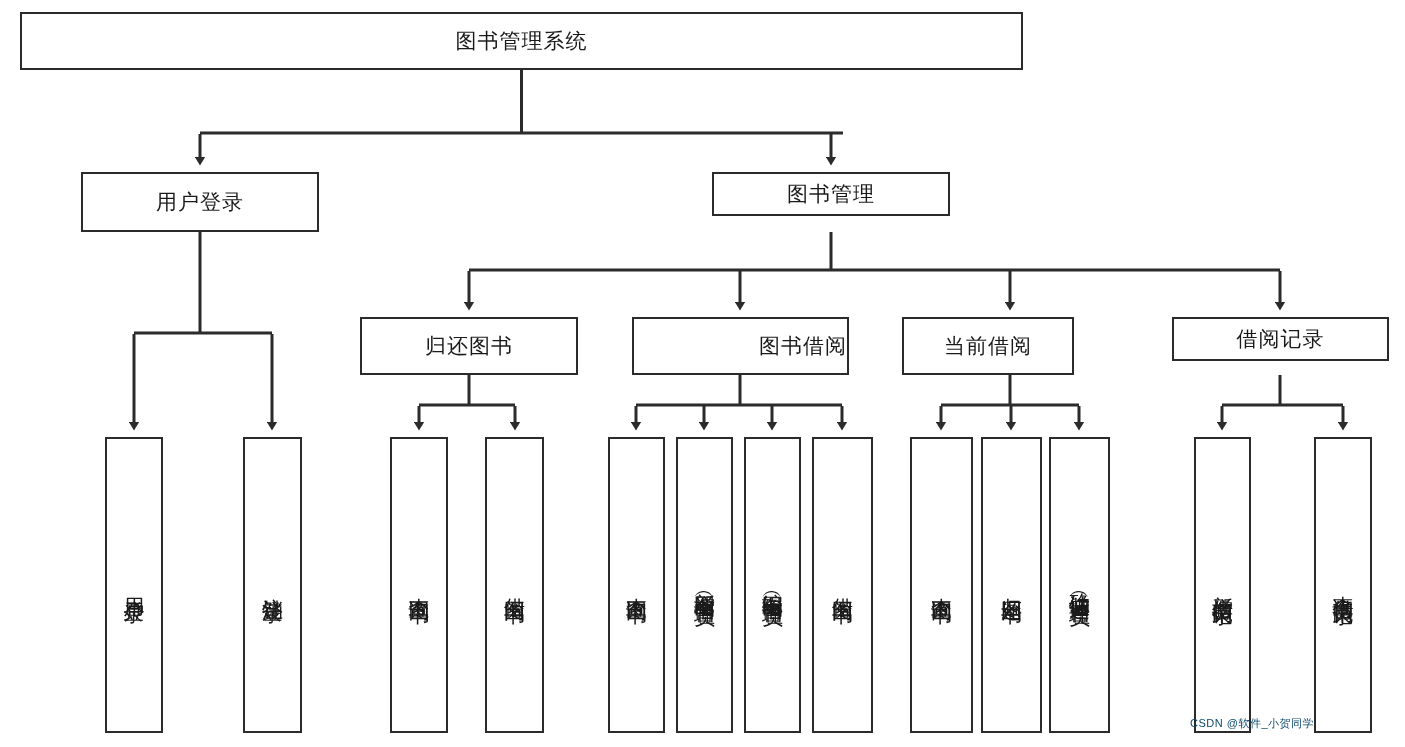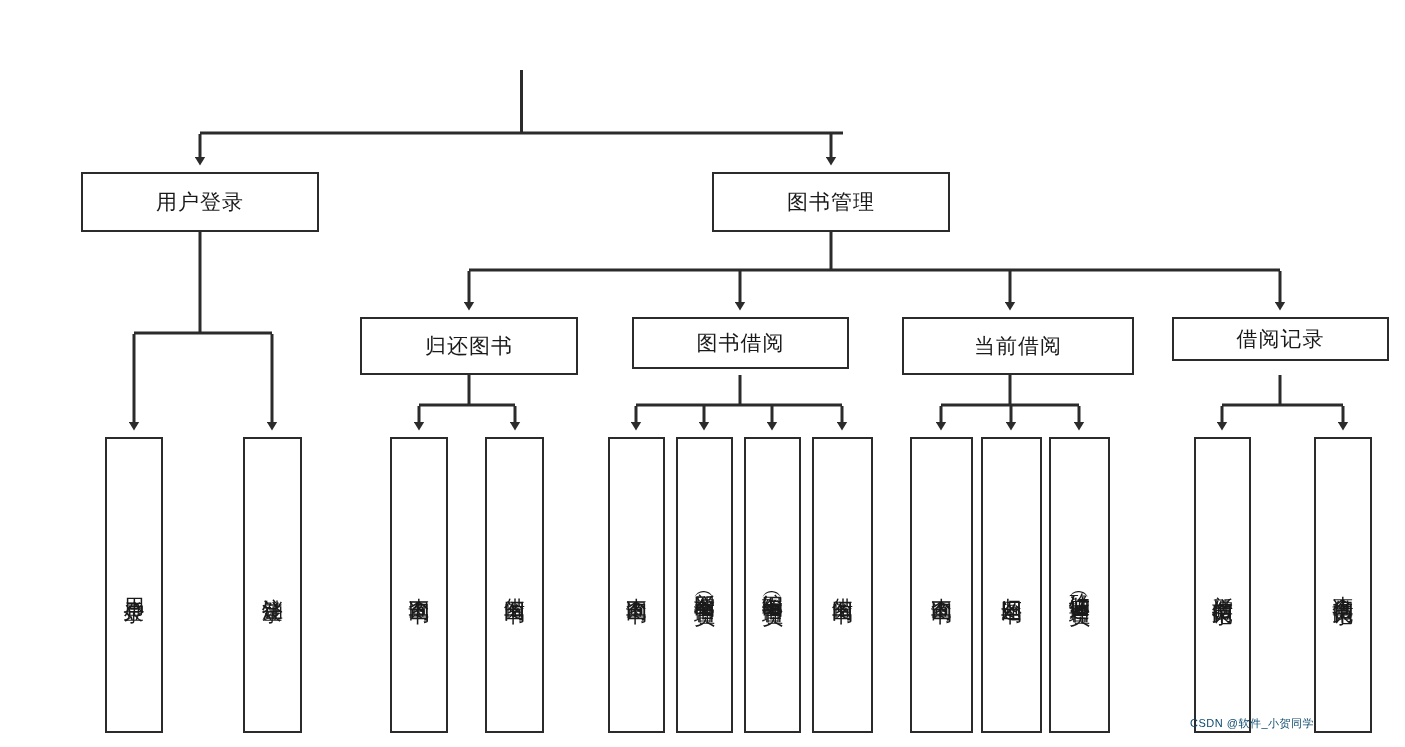--- a/index.html
+++ b/index.html
@@ -112,35 +112,38 @@
       <path d="M1011,406 L1011,423" marker-end="url(#arrow)"></path>
       <path d="M1079,406 L1079,423" marker-end="url(#arrow)"></path>
 
       <path d="M1280,375 L1280,405"></path>
       <path d="M1222,405 L1343,405"></path>
       <path d="M1222,406 L1222,423" marker-end="url(#arrow)"></path>
       <path d="M1343,406 L1343,423" marker-end="url(#arrow)"></path>
     </g>
   </svg>
 
+  <div class="node node-h" style="left:20px; top:12px; width:1003px; height:58px;">
+    <span>图书管理系统</span>
+  </div>
 
   <div class="node node-h" style="left:81px; top:172px; width:238px; height:60px;">
     <span>用户登录</span>
   </div>
-  <div class="node node-h" style="left:712px; top:172px; width:238px; height:60px;">
+  <div class="node node-h" style="left:712px; top:172px; width:238px; height:44px;">
     <span>图书管理</span>
   </div>
 
   <div class="node node-h" style="left:360px; top:317px; width:218px; height:58px;">
     <span>归还图书</span>
   </div>
-  <div class="node node-h" style="left:632px; top:317px; width:217px; height:52px;">
+  <div class="node node-h" style="left:632px; top:317px; width:217px; height:58px;justify-content:flex-end;">
     <span>图书借阅</span>
   </div>
-  <div class="node node-h" style="left:902px; top:317px; width:232px; height:58px;">
+  <div class="node node-h" style="left:902px; top:317px; width:172px; height:58px;">
     <span>当前借阅</span>
   </div>
   <div class="node node-h" style="left:1172px; top:317px; width:217px; height:44px;">
     <span>借阅记录</span>
   </div>
 
   <div class="node node-v" style="left:105px; top:437px; width:58px; height:296px;">
     <span class="vtext">用户登录</span>
   </div>
   <div class="node node-v" style="left:243px; top:437px; width:59px; height:296px;">

